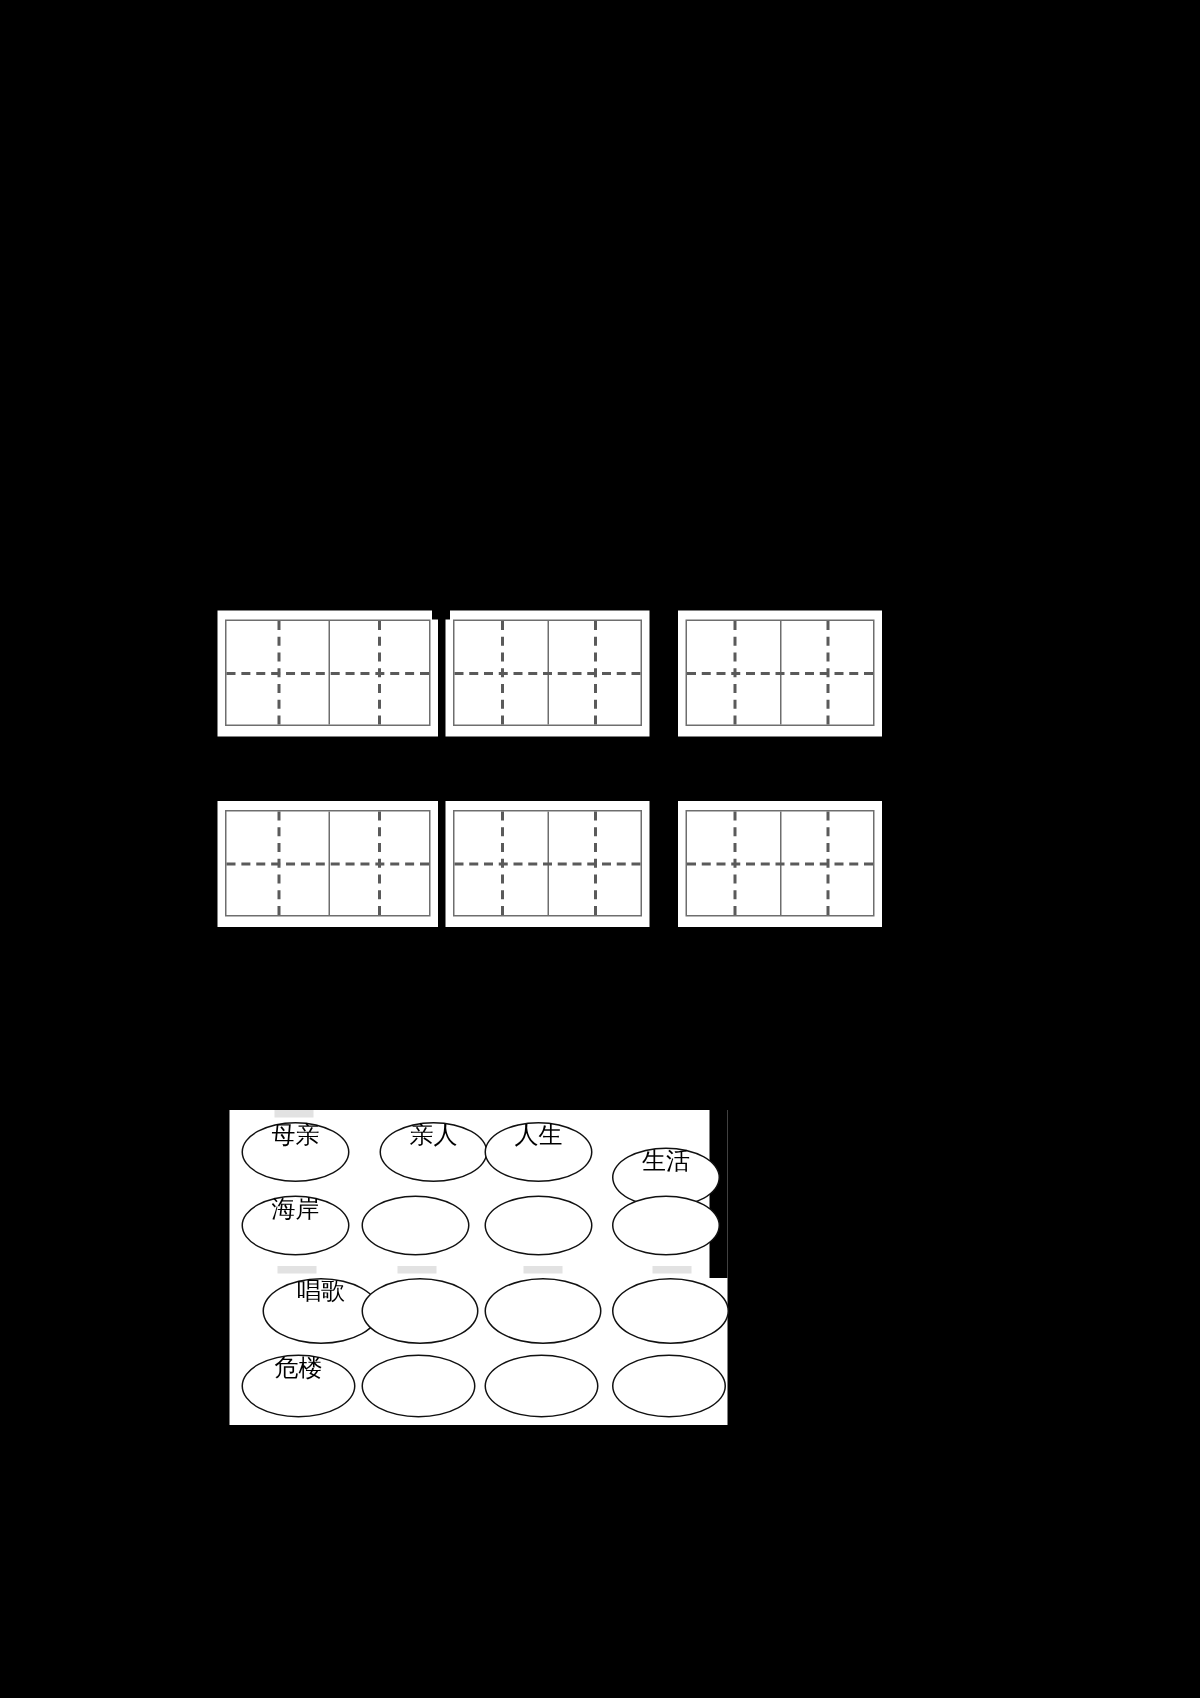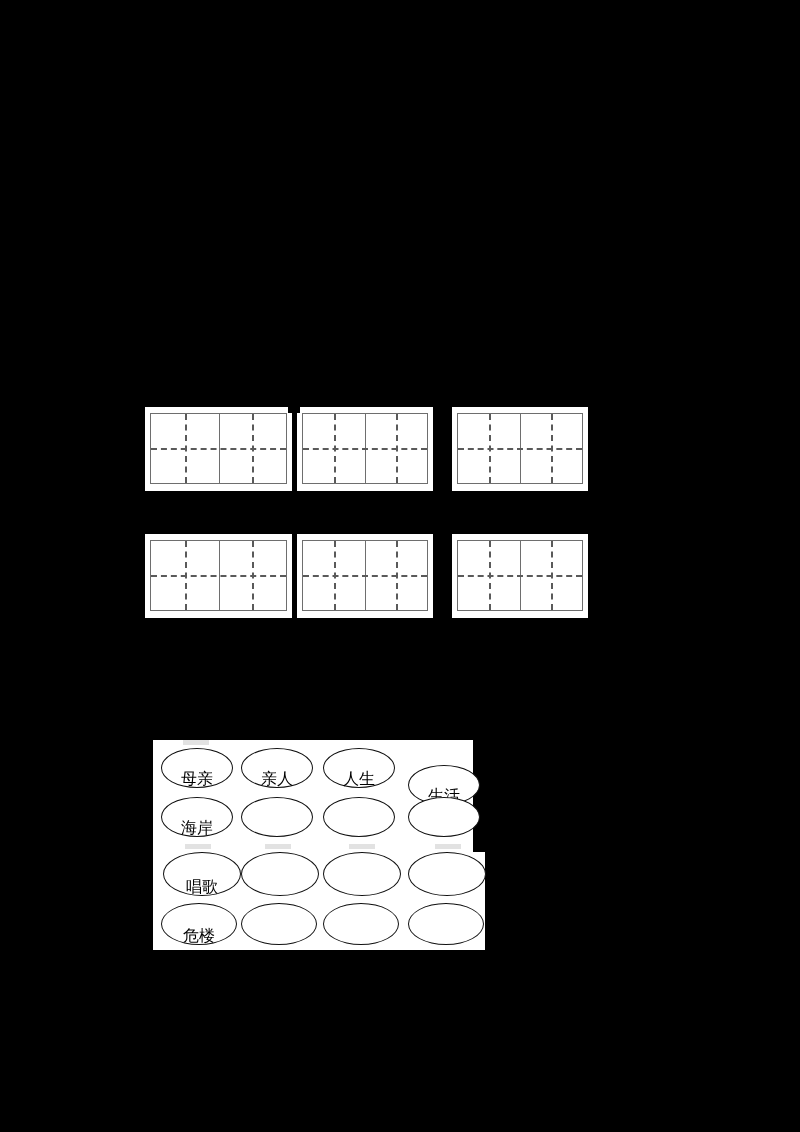--- a/index.html
+++ b/index.html
@@ -90,21 +90,21 @@
     align-items: center;
     justify-content: center;
   }
   .ellipse {
     width: 100%;
     height: 100%;
     border: 1.6px solid #111111;
     border-radius: 50%;
     background: #ffffff;
     display: flex;
-    align-items: flex-end;
+    align-items: flex-start;
     justify-content: center;
     box-sizing: border-box;
   }
   .ellipse-text {
     font-family: "DejaVu Sans", "Liberation Sans", sans-serif;
     font-size: 16px;
     line-height: 1;
     color: #000000;
     letter-spacing: 0px;
     white-space: nowrap;
@@ -187,21 +187,21 @@
 
     <div class="panel-notch" style="right:0; top:0; width:12px; height:112px;"></div>
 
     <div class="wc-grid">
 
       <div class="wc-cell" style="left:8px;  top:8px;  width:72px; height:40px;">
         <div class="ellipse">
           <span class="ellipse-text">母亲</span>
         </div>
       </div>
-      <div class="wc-cell" style="left:88px; top:8px;  width:72px; height:40px;">
+      <div class="wc-cell" style="left:100px; top:8px;  width:72px; height:40px;">
         <div class="ellipse">
           <span class="ellipse-text">亲人</span>
         </div>
       </div>
       <div class="wc-cell" style="left:170px; top:8px; width:72px; height:40px;">
         <div class="ellipse">
           <span class="ellipse-text">人生</span>
         </div>
       </div>
       <div class="wc-cell" style="left:255px; top:25px; width:72px; height:40px;">
@@ -224,21 +224,21 @@
         <div class="ellipse">
           <span class="ellipse-text"></span>
         </div>
       </div>
       <div class="wc-cell" style="left:255px; top:57px; width:72px; height:40px;">
         <div class="ellipse">
           <span class="ellipse-text"></span>
         </div>
       </div>
 
-      <div class="wc-cell" style="left:10px;  top:112px; width:78px; height:44px;">
+      <div class="wc-cell" style="left:22px;  top:112px; width:78px; height:44px;">
         <div class="ellipse">
           <span class="ellipse-text">唱歌</span>
         </div>
       </div>
       <div class="wc-cell" style="left:88px; top:112px; width:78px; height:44px;">
         <div class="ellipse">
           <span class="ellipse-text"></span>
         </div>
       </div>
       <div class="wc-cell" style="left:170px; top:112px; width:78px; height:44px;">

